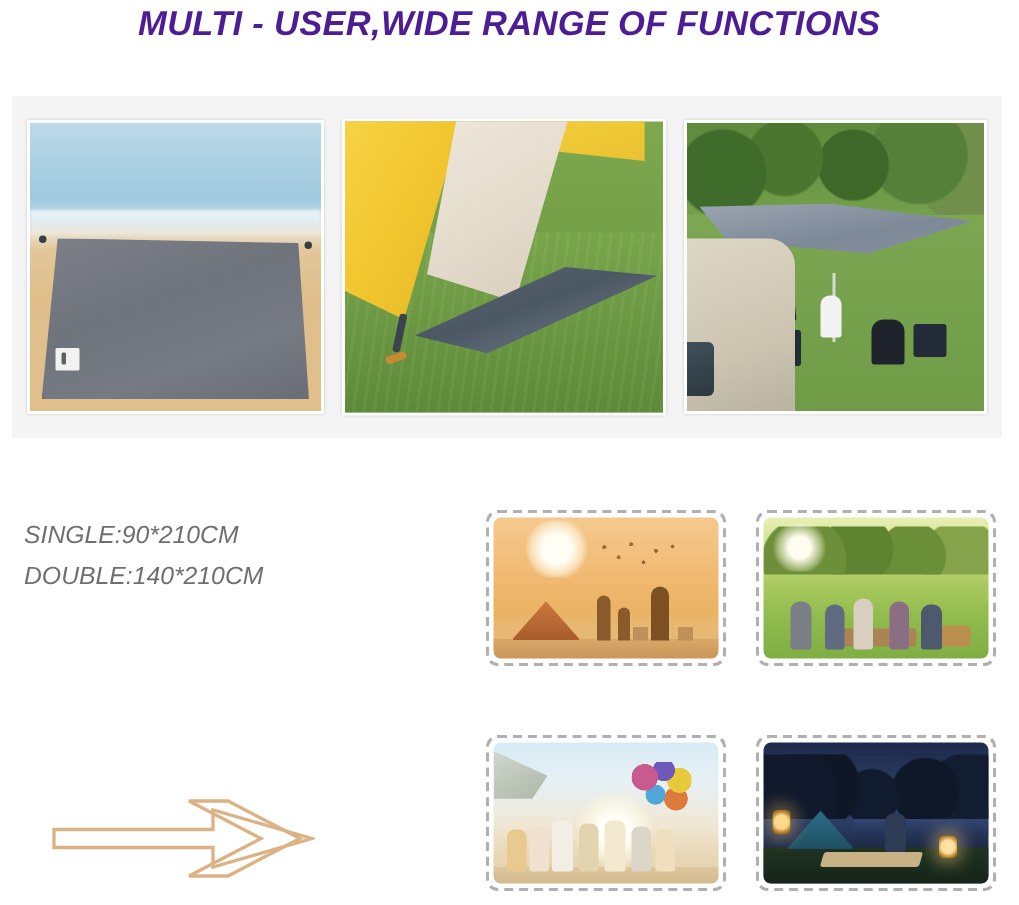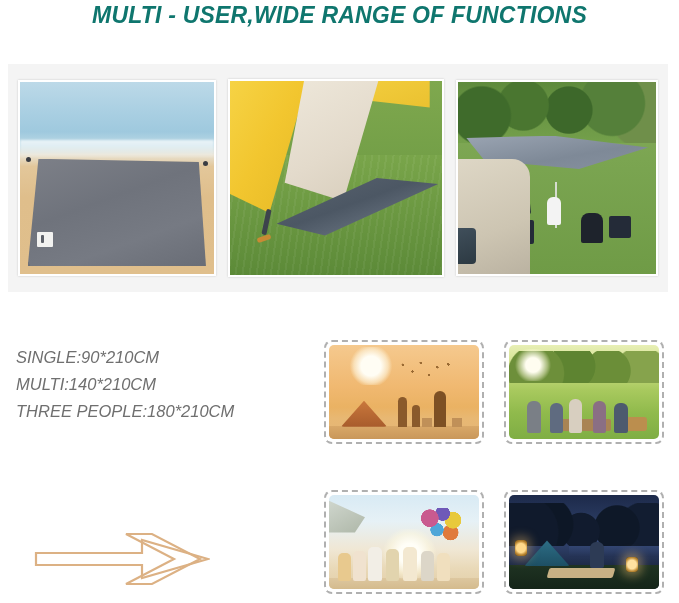--- a/index.html
+++ b/index.html
@@ -22,21 +22,21 @@
     left: 0;
     top: 0;
     width: 679px;
     height: 36px;
     line-height: 30px;
     text-align: center;
     font-size: 23px;
     font-weight: bold;
     font-style: italic;
     letter-spacing: 0.2px;
-    color: #0f766e;
+    color: #4c1d95;
     white-space: nowrap;
   }
 
   
   .hero-panel {
     position: absolute;
     left: 8px;
     top: 64px;
     width: 660px;
     height: 228px;
@@ -438,22 +438,21 @@
           <div class="car-window"></div>
         </div>
       </div>
     </div>
 
   </div>
 </div>
 
 <div class="spec-list">
   <div class="spec-line">SINGLE:90*210CM</div>
-  <div class="spec-line">MULTI:140*210CM</div>
-  <div class="spec-line">THREE PEOPLE:180*210CM</div>
+  <div class="spec-line">DOUBLE:140*210CM</div>
 </div>
 
 <div class="arrow-wrap">
   <svg width="176" height="62" viewBox="0 0 176 62">
     <polygon points="2,25 108,25 108,12 174,31 108,50 108,37 2,37" fill="none" stroke="#dcb184" stroke-width="2.2"></polygon>
     <polygon points="92,6 118,6 166,31 118,56 92,56 140,31" fill="none" stroke="#dcb184" stroke-width="2.2"></polygon>
   </svg>
 </div>
 
 <div class="thumb t1">

